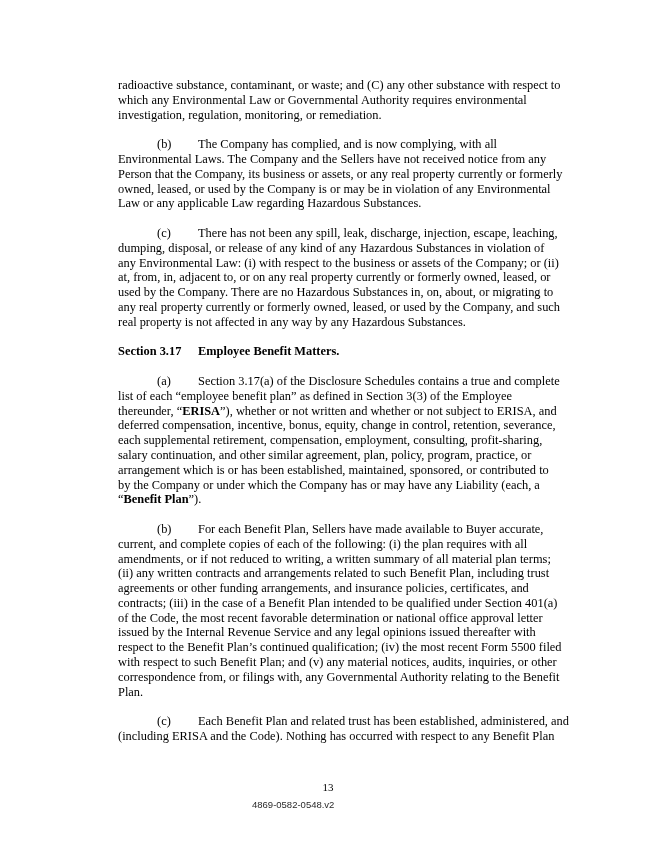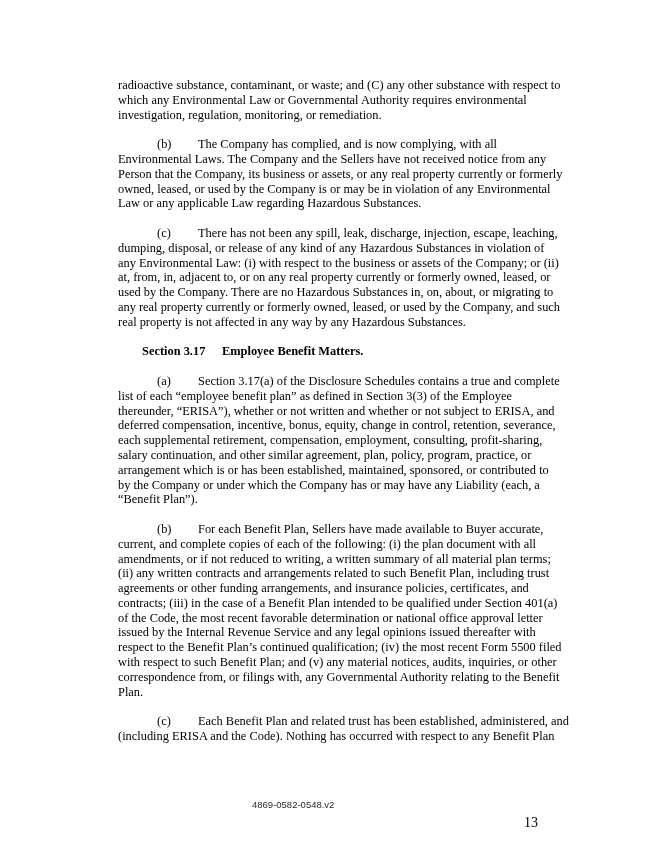--- a/index.html
+++ b/index.html
@@ -37,36 +37,34 @@
   .indent {
     display: inline-block;
     width: 39px;
   }
   .plabel {
     display: inline-block;
     width: 41px;
   }
   .heading {
     font-weight: bold;
-    margin-left: 24px;
   }
   .hlabel {
     display: inline-block;
     width: 80px;
     font-weight: bold;
   }
-  b { font-weight: normal; }
+  b { font-weight: bold; }
   .page-number {
     position: absolute;
     left: 118px;
     top: 780px;
     width: 420px;
-    text-align: right;
-    font-size: 14px;
-    margin-top: 36px;
+    text-align: center;
+    font-size: 11px;
   }
   .footer-id {
     position: absolute;
     left: 252px;
     top: 798px;
     font-family: "Liberation Sans", "DejaVu Sans", sans-serif;
     font-size: 9.5px;
     color: #2a2a2a;
   }
 </style>
@@ -105,21 +103,21 @@
         <div class="ln">thereunder, “<b>ERISA</b>”), whether or not written and whether or not subject to ERISA, and</div>
         <div class="ln">deferred compensation, incentive, bonus, equity, change in control, retention, severance,</div>
         <div class="ln">each supplemental retirement, compensation, employment, consulting, profit-sharing,</div>
         <div class="ln">salary continuation, and other similar agreement, plan, policy, program, practice, or</div>
         <div class="ln">arrangement which is or has been established, maintained, sponsored, or contributed to</div>
         <div class="ln">by the Company or under which the Company has or may have any Liability (each, a</div>
         <div class="ln">“<b>Benefit Plan</b>”).</div>
       </div>
       <div class="para">
         <div class="ln"><span class="indent"></span><span class="plabel">(b)</span>For each Benefit Plan, Sellers have made available to Buyer accurate,</div>
-        <div class="ln">current, and complete copies of each of the following: (i) the plan document with all</div>
+        <div class="ln">current, and complete copies of each of the following: (i) the plan requires with all</div>
         <div class="ln">amendments, or if not reduced to writing, a written summary of all material plan terms;</div>
         <div class="ln">(ii) any written contracts and arrangements related to such Benefit Plan, including trust</div>
         <div class="ln">agreements or other funding arrangements, and insurance policies, certificates, and</div>
         <div class="ln">contracts; (iii) in the case of a Benefit Plan intended to be qualified under Section 401(a)</div>
         <div class="ln">of the Code, the most recent favorable determination or national office approval letter</div>
         <div class="ln">issued by the Internal Revenue Service and any legal opinions issued thereafter with</div>
         <div class="ln">respect to the Benefit Plan’s continued qualification; (iv) the most recent Form 5500 filed</div>
         <div class="ln">with respect to such Benefit Plan; and (v) any material notices, audits, inquiries, or other</div>
         <div class="ln">correspondence from, or filings with, any Governmental Authority relating to the Benefit</div>
         <div class="ln">Plan.</div>

